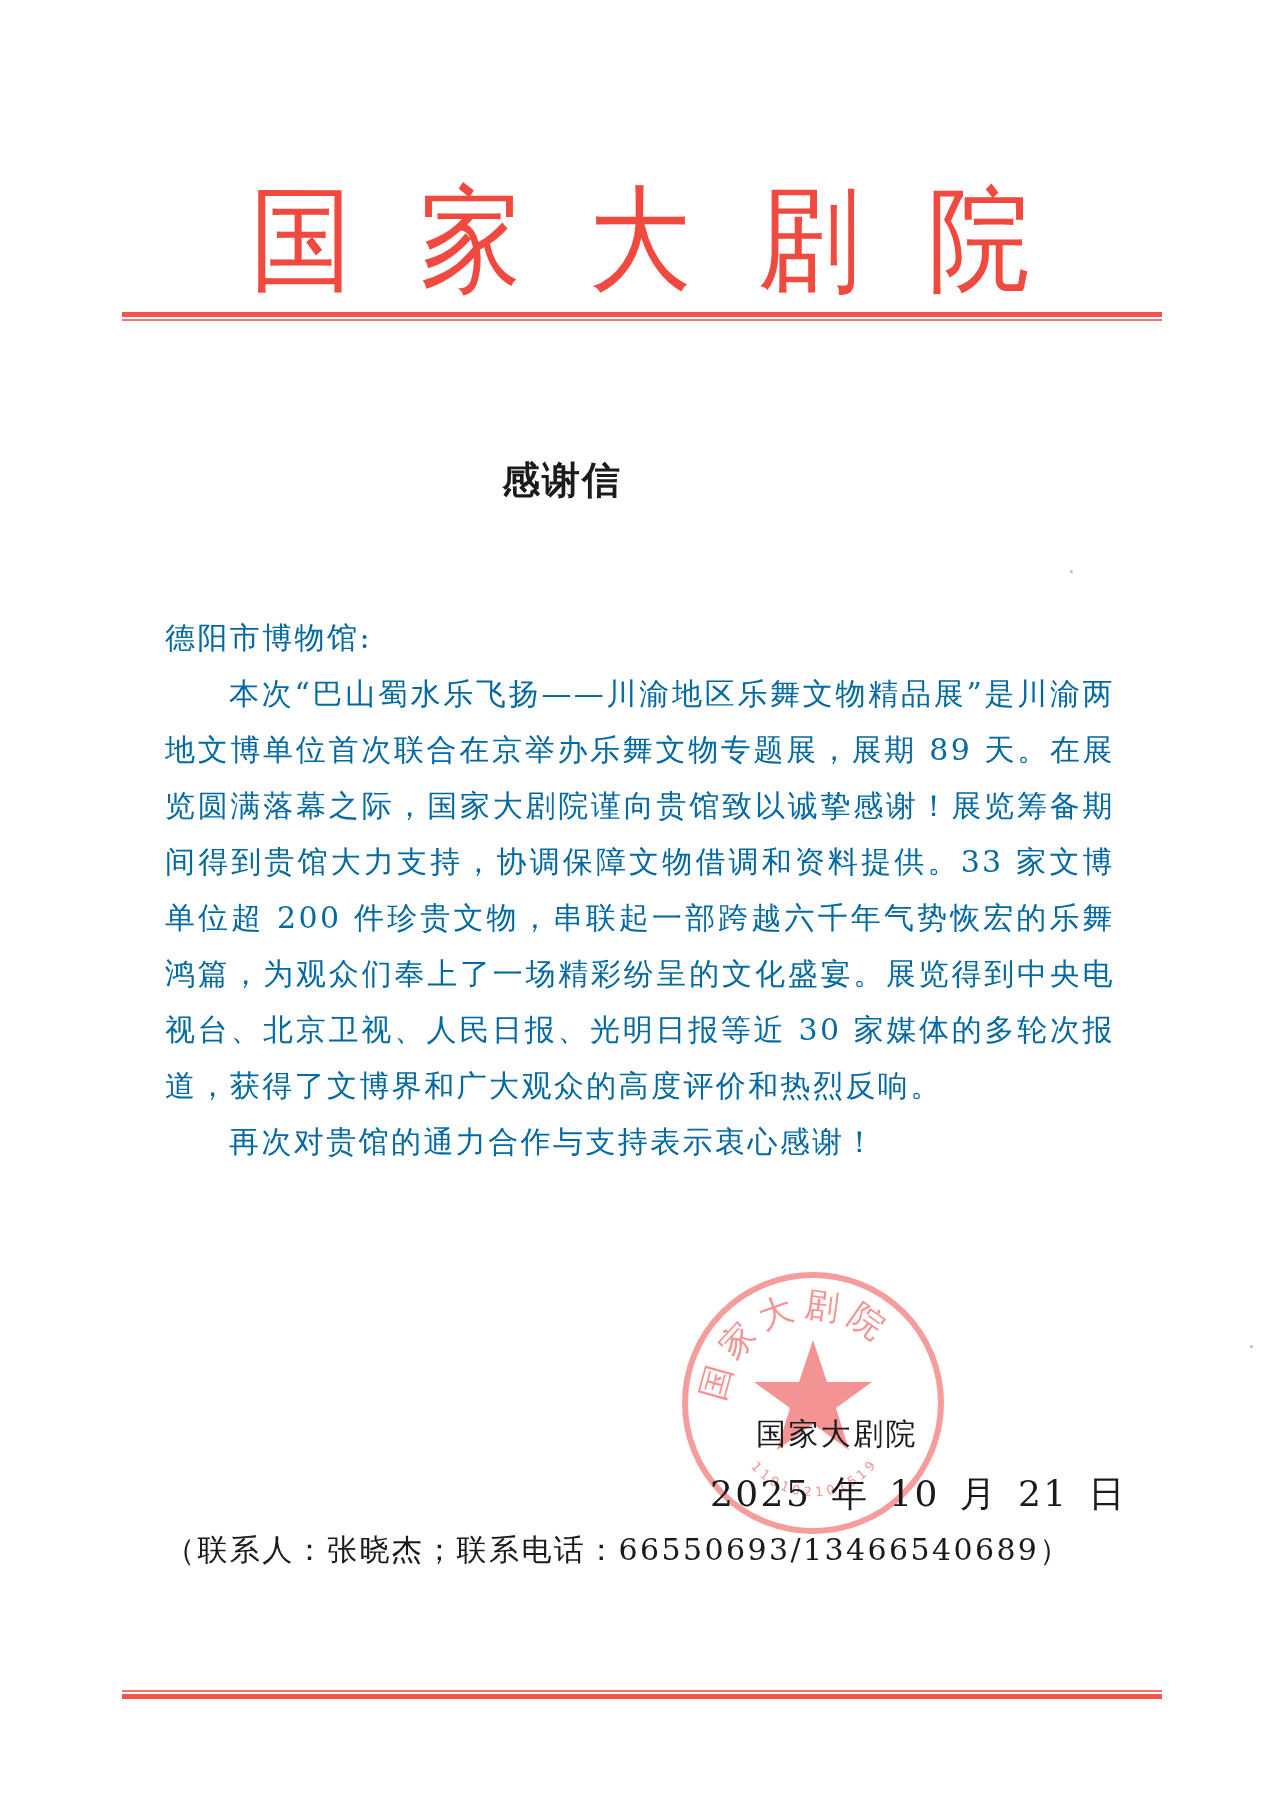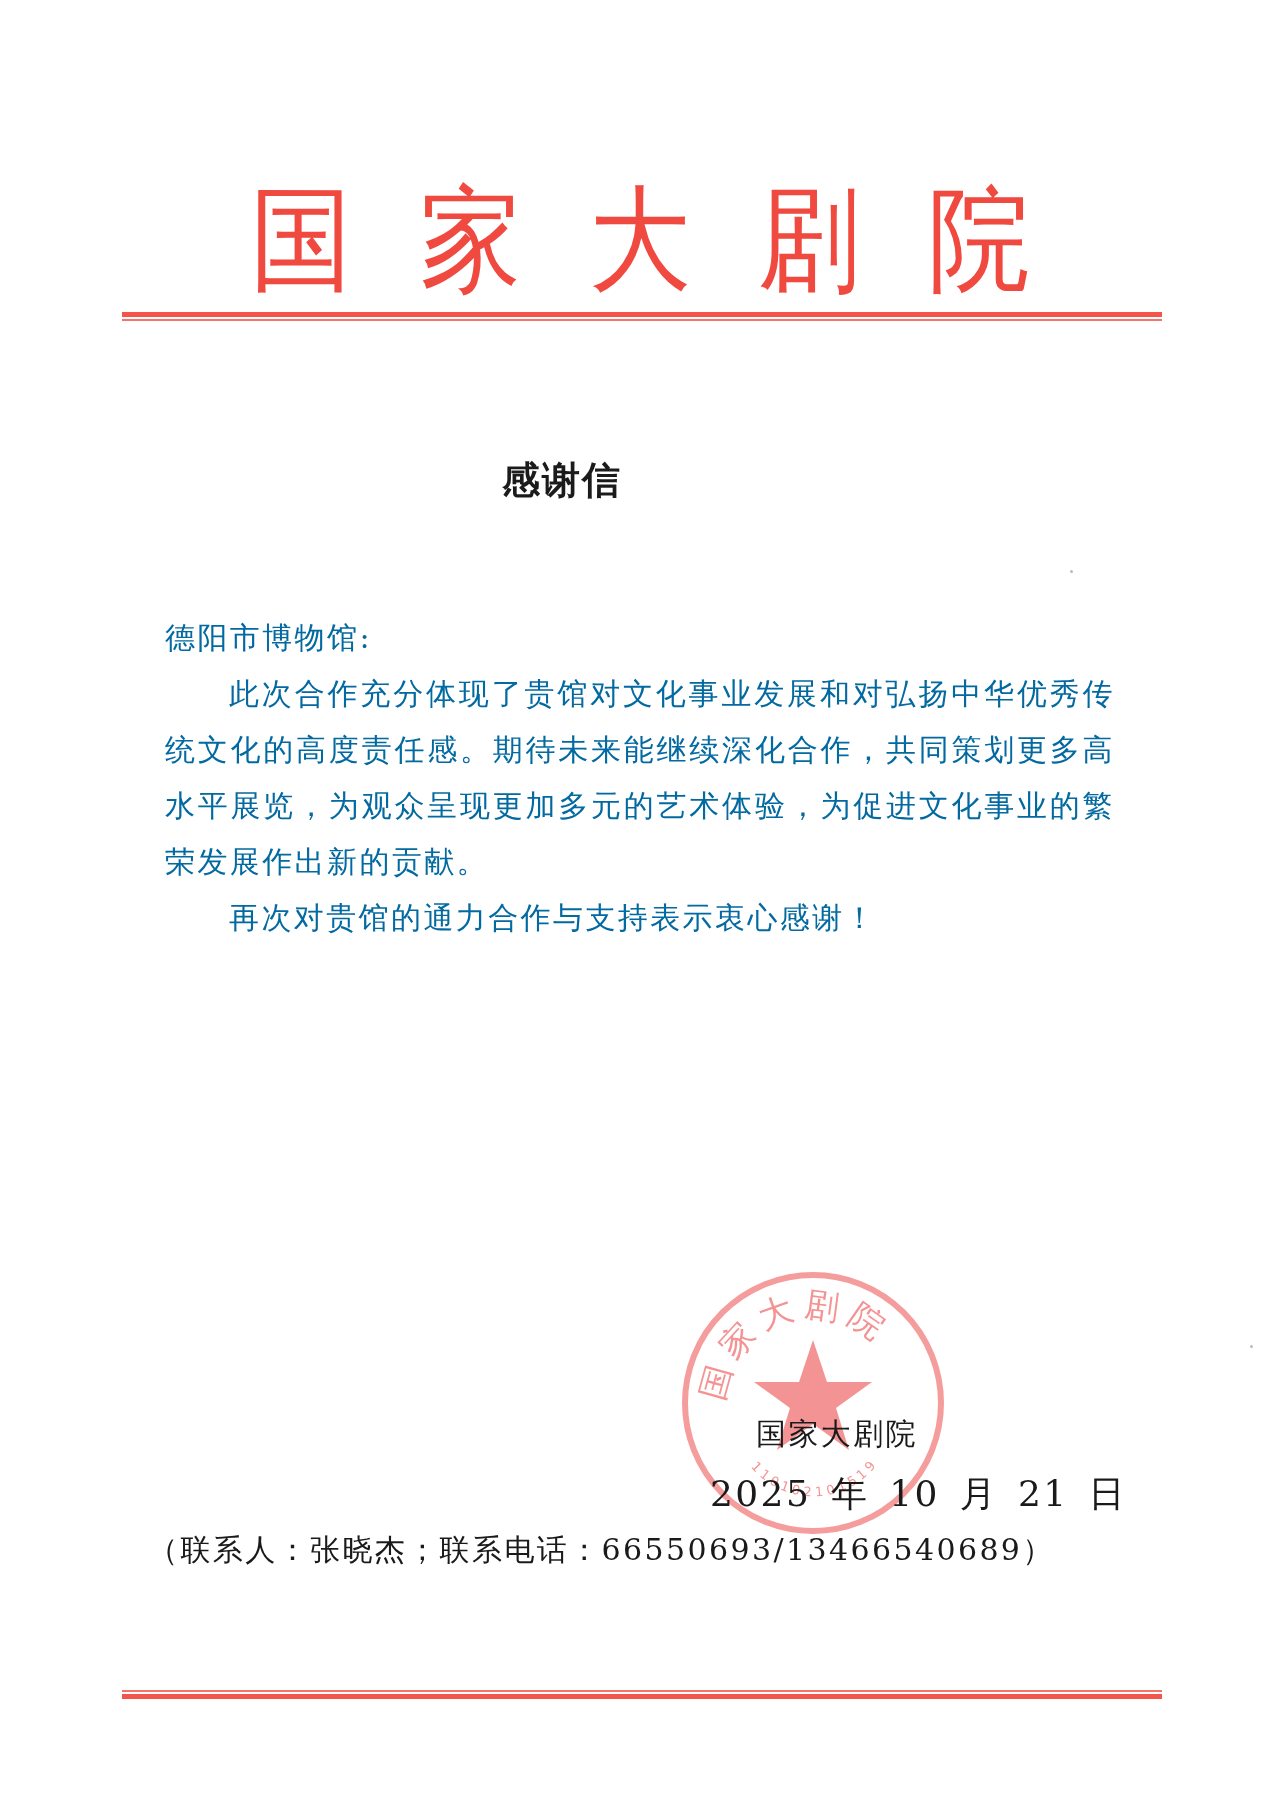--- a/index.html
+++ b/index.html
@@ -26,21 +26,21 @@
     }
     .body-text {
       position: absolute; left: 165px; width: 950px; top: 610px;
       font-size: 30px; line-height: 56px; letter-spacing: 2.4px; color: #0369a1;
       text-align: justify;
     }
     .body-text p { margin: 0; }
     .indent { text-indent: 64px; }
     .sig-org { position: absolute; top: 1414px; left: 756px; font-size: 30px; letter-spacing: 2.4px; }
     .sig-date { position: absolute; top: 1470px; left: 710px; font-size: 36px; letter-spacing: 2.4px; word-spacing: 6px; }
-    .contact { position: absolute; top: 1530px; left: 148px; font-size: 30px; letter-spacing: 2.4px; }
+    .contact { position: absolute; top: 1530px; left: 165px; font-size: 30px; letter-spacing: 2.4px; }
     .seal {
       position: absolute; left: 682px; top: 1272px; width: 262px; height: 262px;
       border: 6px solid rgba(236, 75, 75, 0.55); border-radius: 50%;
       box-sizing: border-box; pointer-events: none;
     }
     .seal svg { position: absolute; left: 0; top: 0; width: 250px; height: 250px; }
     .speck { position: absolute; width: 3px; height: 3px; background: #bbb; border-radius: 50%; }
   </style>
 </head>
 <body>
@@ -58,21 +58,21 @@
   <div class="rule rule-top">
     <div class="thick"></div>
       <div class="gap"></div>
       <div class="thin"></div>
   </div>
 
   <div class="doc-title">感谢信</div>
 
   <div class="body-text">
     <p>德阳市博物馆:</p>
-    <p class="indent">此次合作充分体现了贵馆对文化事业发展和对弘扬中华优秀传统文化的高度责任感。期待未来能继续深化合作，共同策划更多高水平展览，为观众呈现更加多元的艺术体验，为促进文化事业的繁荣发展作出新的贡献。</p>
+    <p class="indent">本次“巴山蜀水乐飞扬——川渝地区乐舞文物精品展”是川渝两地文博单位首次联合在京举办乐舞文物专题展，展期 89 天。在展览圆满落幕之际，国家大剧院谨向贵馆致以诚挚感谢！展览筹备期间得到贵馆大力支持，协调保障文物借调和资料提供。33 家文博单位超 200 件珍贵文物，串联起一部跨越六千年气势恢宏的乐舞鸿篇，为观众们奉上了一场精彩纷呈的文化盛宴。展览得到中央电视台、北京卫视、人民日报、光明日报等近 30 家媒体的多轮次报道，获得了文博界和广大观众的高度评价和热烈反响。</p>
     <p class="indent">再次对贵馆的通力合作与支持表示衷心感谢！</p>
   </div>
 
   <div class="seal">
     <svg viewBox="0 0 250 250">
       <defs>
         <path id="arcTop" d="M 40 150 A 88 88 0 1 1 210 150"></path>
         <path id="arcBottom" d="M 60 185 A 80 80 0 0 0 190 185"></path>
       </defs>
       <text font-size="34" fill="rgba(236,75,75,0.6)" letter-spacing="8" font-family="DejaVu Serif, serif">

